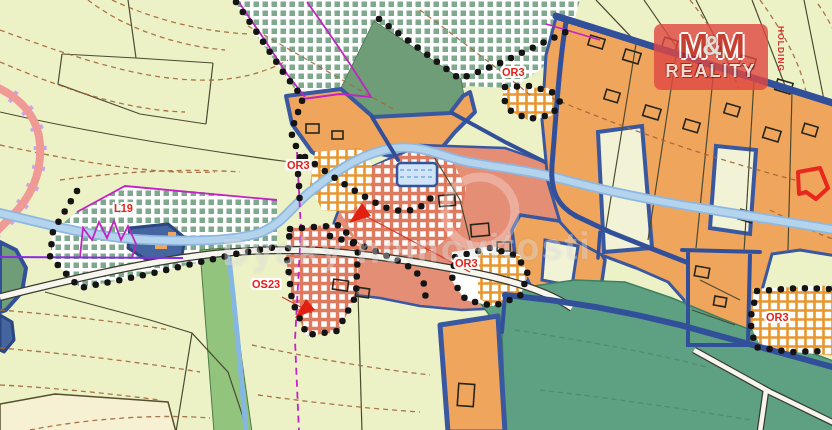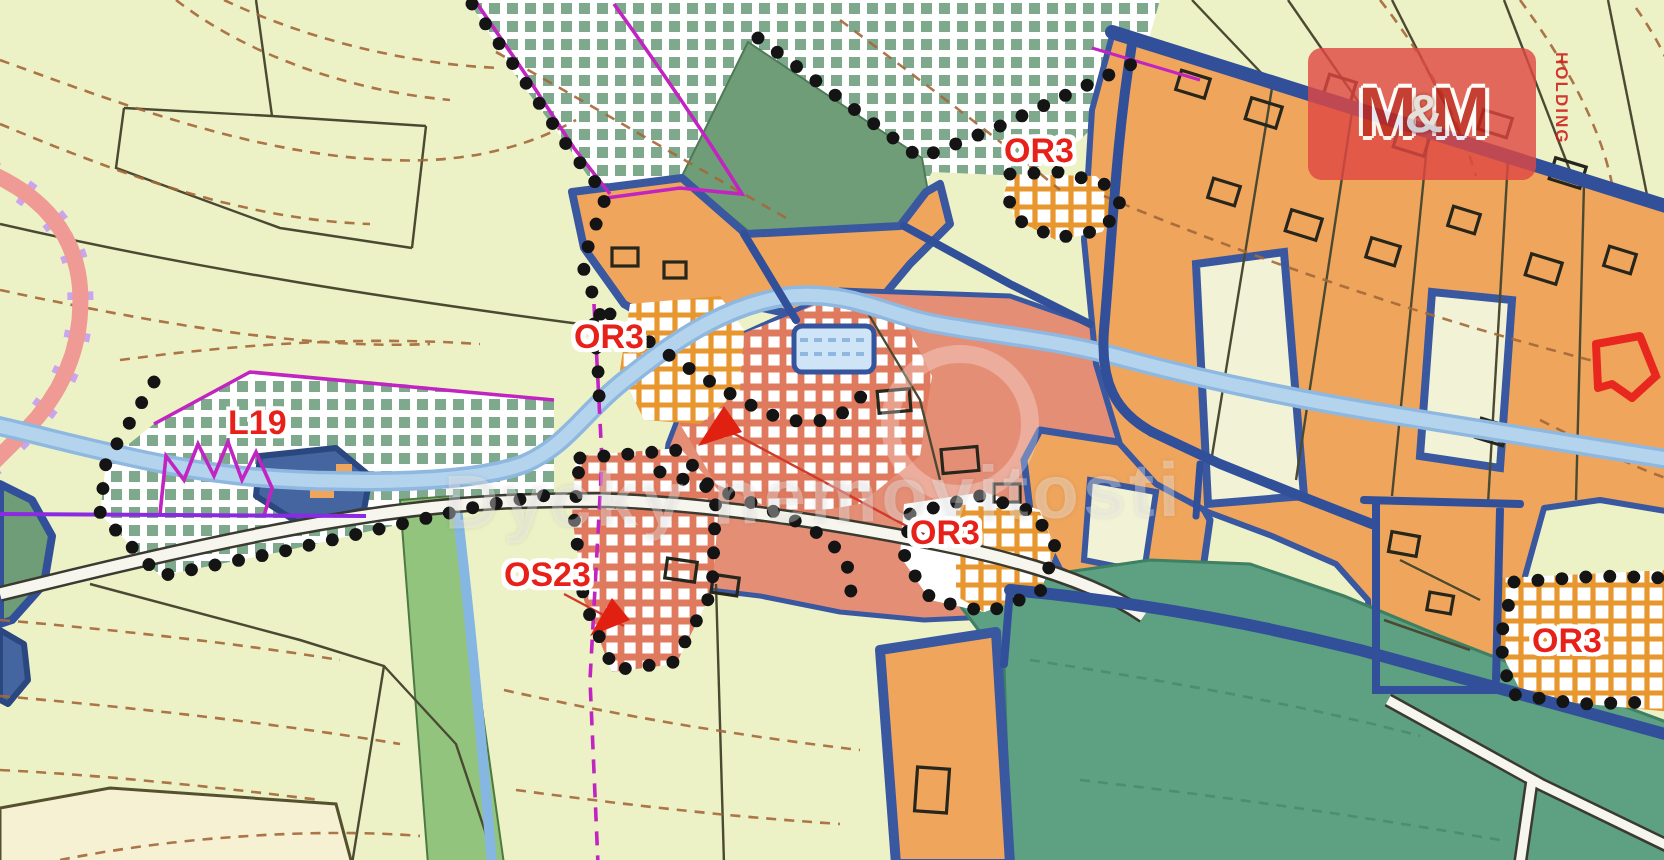--- a/index.html
+++ b/index.html
@@ -1,19 +1,19 @@
 <!DOCTYPE html>
 <html><head>
 <meta charset="utf-8">
 <style>
   html,body{margin:0;padding:0;background:#222;}
   #stage{position:relative;width:832px;height:430px;overflow:hidden;
          font-family:"Liberation Sans",sans-serif;background:#edf1c6;}
   #stage svg{position:absolute;left:0;top:0;}
-  .map-label{position:absolute;font-weight:bold;font-size:17px;line-height:1;
+  .map-label{position:absolute;font-weight:bold;font-size:11px;line-height:1;
     color:#e8201a;white-space:nowrap;pointer-events:none;
     text-shadow:-2px -2px 0 #fff,2px -2px 0 #fff,-2px 2px 0 #fff,2px 2px 0 #fff,
                 0 -2px 0 #fff,0 2px 0 #fff,-2px 0 0 #fff,2px 0 0 #fff;}
   #watermark{position:absolute;left:222px;top:228px;font-size:38px;font-weight:bold;
     letter-spacing:2px;color:rgba(255,255,255,0.32);transform:rotate(-1deg);
     white-space:nowrap;pointer-events:none;text-shadow:0 0 2px rgba(90,90,90,0.15);}
   #logo{position:absolute;left:654px;top:22px;width:134px;height:70px;opacity:.88;}
   #logo .box{position:absolute;left:0;top:2px;width:114px;height:66px;
     background:rgba(223,72,66,0.92);border-radius:7px;display:flex;
     flex-direction:column;align-items:center;justify-content:center;}
@@ -248,17 +248,18 @@
 <div class="map-label" style="left:766px;top:312px;">OR3</div>
 <div class="map-label" style="left:252px;top:279px;">OS23</div>
 
 <div id="logo">
   <div class="box">
     <div class="mm">
       <span>M</span>
           <span class="amp">&amp;</span>
           <span>M</span>
     </div>
+    <div class="reality">REALITY</div>
   </div>
   <div class="holding">HOLDING</div>
 </div>
 
 </div>
 
 </body></html>

